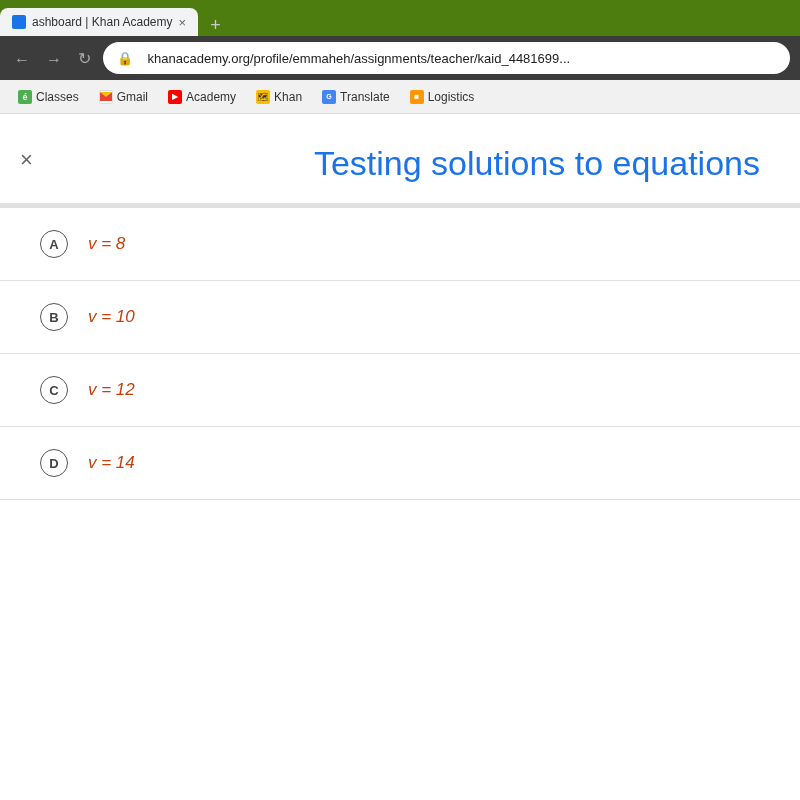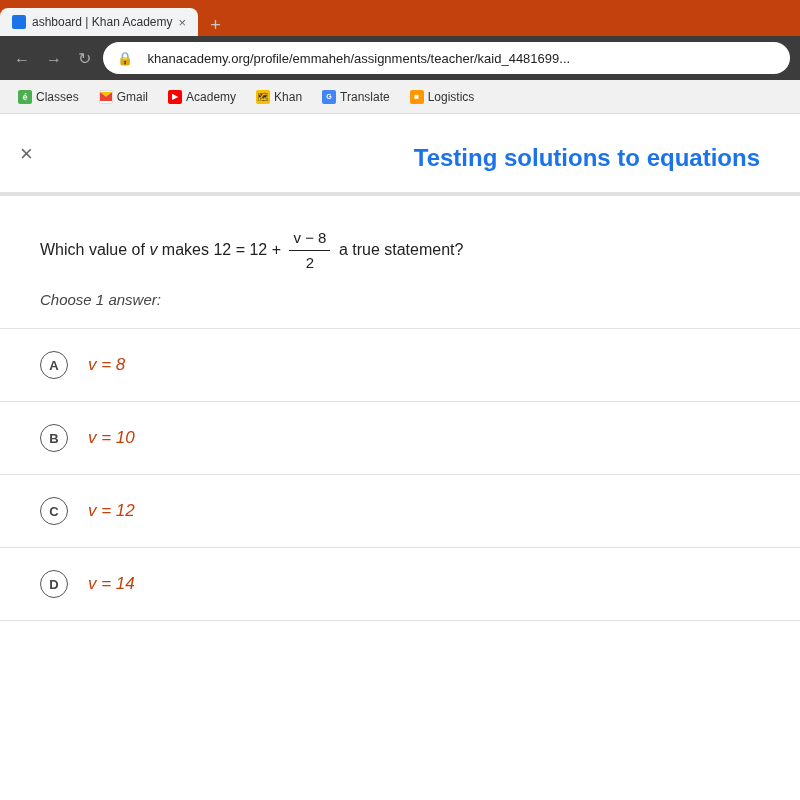--- a/index.html
+++ b/index.html
@@ -1,21 +1,21 @@
 <!DOCTYPE html>
 <html><head>
   <meta charset="utf-8">
   <style>
     * { margin: 0; padding: 0; box-sizing: border-box; }
     body { width: 800px; height: 800px; overflow: hidden; font-family: Arial, sans-serif; background: #fff; }
 
     
     .browser-chrome { background: #3c3c3c; width: 100%; }
 
-    .tab-bar { display: flex; align-items: flex-end; padding: 8px 0 0 0; background: #c2410c; height: 36px; }
+    .tab-bar { display: flex; align-items: flex-end; padding: 8px 0 0 0; background: #4d7c0f; height: 36px; }
     .tab { display: flex; align-items: center; background: #f1f3f4; border-radius: 8px 8px 0 0; padding: 0 12px; height: 28px; font-size: 12px; color: #333; gap: 6px; min-width: 180px; }
     .tab .tab-icon { width: 14px; height: 14px; background: #1a73e8; border-radius: 2px; display: inline-block; }
     .tab-close { margin-left: auto; color: #666; font-size: 13px; cursor: pointer; }
     .tab-add { color: #ccc; font-size: 18px; margin-left: 4px; cursor: pointer; padding: 0 8px; }
 
     .address-bar-row { background: #f1f3f4; display: flex; align-items: center; padding: 6px 10px; gap: 8px; background: #3c3c3c; height: 44px; }
     .nav-btn { color: #aaa; font-size: 16px; background: none; border: none; cursor: pointer; padding: 2px 4px; }
     .address-box { flex: 1; background: #fff; border-radius: 20px; display: flex; align-items: center; padding: 4px 14px; font-size: 13px; color: #333; height: 32px; }
     .lock-icon { color: #555; font-size: 13px; margin-right: 6px; }
     .address-text { font-size: 13px; color: #222; margin-left: 8px; }
@@ -24,21 +24,21 @@
     .bookmark-item { display: flex; align-items: center; gap: 4px; padding: 2px 8px; font-size: 12px; color: #333; cursor: pointer; border-radius: 4px; white-space: nowrap; }
     .bm-icon { width: 14px; height: 14px; border-radius: 2px; display: inline-flex; align-items: center; justify-content: center; font-size: 10px; }
 
     
     .page-content { background: #f9f9f9; width: 100%; height: calc(800px - 114px); overflow-y: auto; }
 
     .close-btn { position: absolute; left: 20px; top: 130px; font-size: 20px; color: #666; cursor: pointer; background: none; border: none; }
 
     .exercise-container { background: #fff; margin: 0; padding: 0; position: relative; min-height: 100%; }
 
-    .exercise-title { text-align: right; padding: 30px 40px 20px 60px; font-size: 24px; font-weight: bold; color: #1a73e8; border-bottom: 2px solid #e0e0e0; }
+    .exercise-title { text-align: right; padding: 30px 40px 20px 60px; font-size: 34px; font-weight: normal; color: #1a73e8; border-bottom: 2px solid #e0e0e0; }
 
     .question-area { padding: 30px 40px 20px 40px; }
     .question-text { font-size: 16px; color: #222; line-height: 1.6; }
 
     .fraction-inline { display: inline-flex; flex-direction: column; align-items: center; vertical-align: middle; margin: 0 4px; font-size: 15px; }
     .fraction-num { border-bottom: 1.5px solid #222; padding: 0 4px; text-align: center; }
     .fraction-den { padding: 0 4px; text-align: center; }
 
     .choose-label { font-size: 15px; color: #444; margin-top: 16px; font-style: italic; }
 
@@ -109,31 +109,20 @@
 </div>
 
 <div class="page-content">
   <div class="exercise-container">
 
     <div style="position:relative; border-bottom: 2px solid #e0e0e0;">
       <button class="close-btn" style="position:absolute; left:20px; top:50%; transform:translateY(-50%); font-size:22px; color:#666; background:none; border:none; cursor:pointer;">×</button>
       <div class="exercise-title">Testing solutions to equations</div>
     </div>
 
-    <div class="question-area">
-      <div class="question-text">
-        <span>Which value of </span><span style="font-style:italic;">v</span><span> makes 12 = 12 +</span>
-        <span class="fraction-inline">
-          <span class="fraction-num">v − 8</span>
-          <span class="fraction-den">2</span>
-        </span>
-        <span>a true statement?</span>
-      </div>
-      <div class="choose-label">Choose 1 answer:</div>
-    </div>
 
     <hr class="divider">
 
     <div class="answer-option">
       <div class="option-circle">A</div>
       <span class="option-text italic"><em>v</em> = 8</span>
     </div>
 
     <div class="answer-option">
       <div class="option-circle">B</div>

